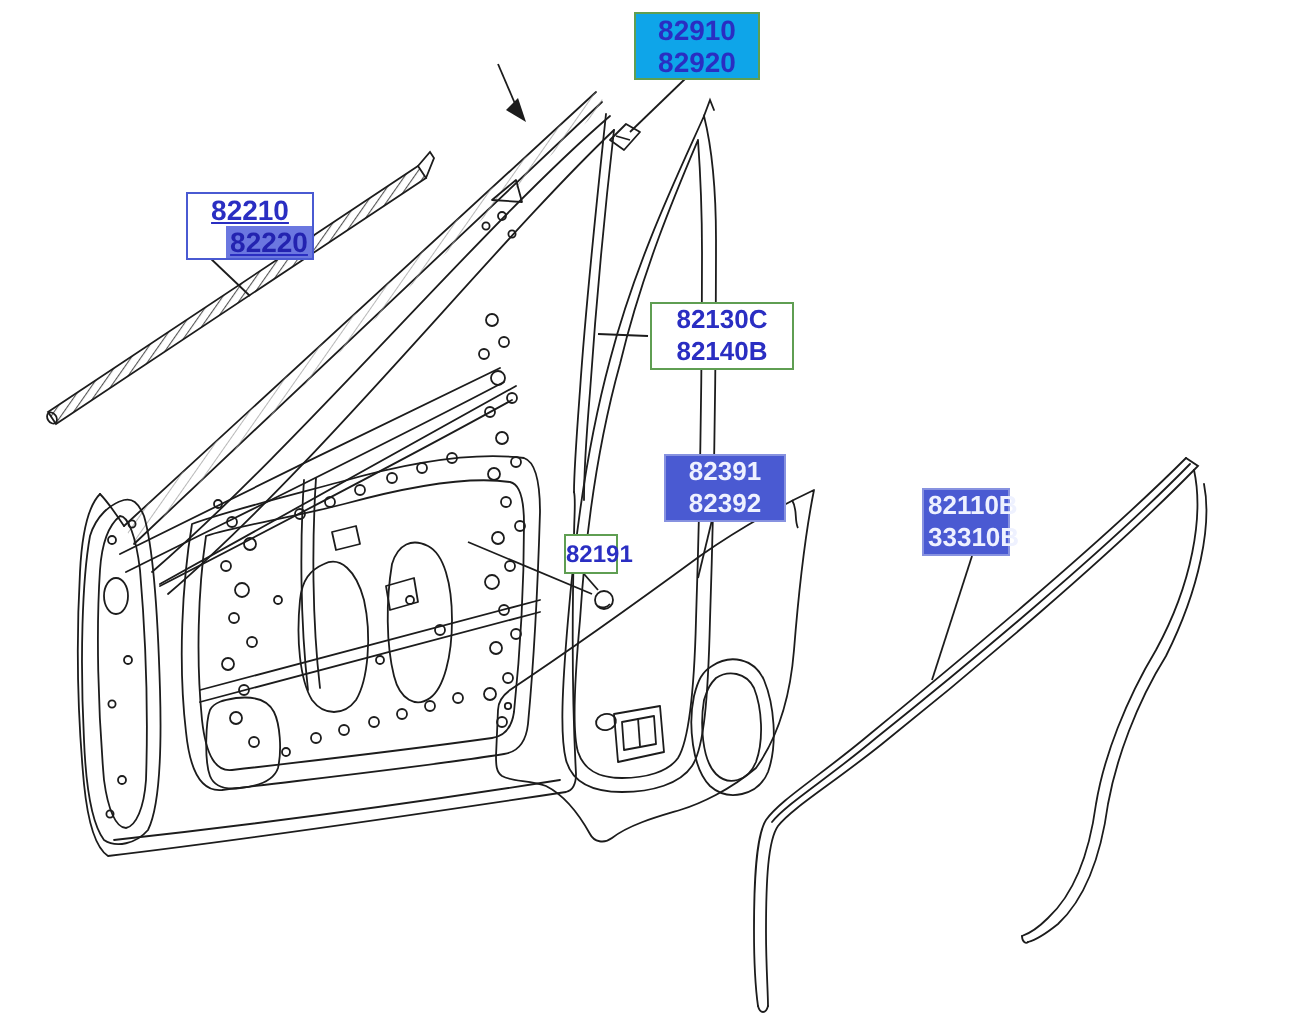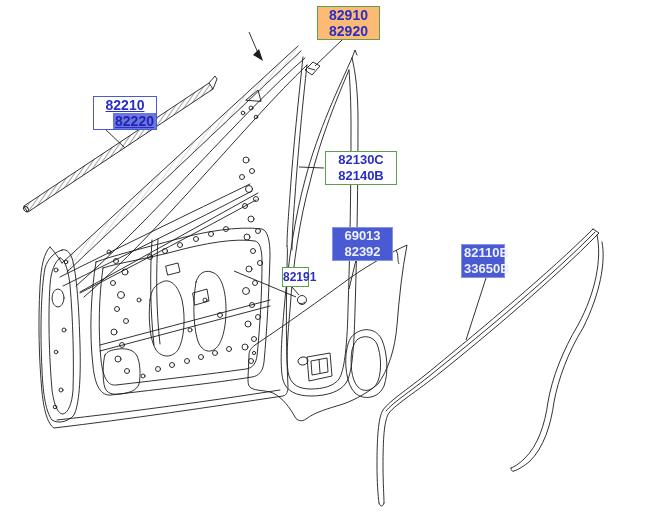--- a/index.html
+++ b/index.html
@@ -207,40 +207,40 @@
       <path d="M104,128 L125,148"></path>
       <path d="M324,168 L299,167"></path>
       <path d="M356,260 L349,289"></path>
       <path d="M292,287 L299,295"></path>
       <path d="M234,271 L296,297"></path>
       <path d="M486,278 L466,340"></path>
     </g>
   </svg>
 
 
-  <div class="plabel" style="left:317px;top:6px;width:63px;font-size:14px;background:#fdba74;text-align:center;">
+  <div class="plabel" style="left:317px;top:6px;width:63px;font-size:14px;background:#0ea5e9;text-align:center;">
     <div class="row">82910</div>
     <div class="row">82920</div>
   </div>
 
   <div class="plabel border-blue" style="left:93px;top:96px;width:64px;font-size:14px;">
     <div class="row">82210</div>
     <div class="row hl2">82220</div>
   </div>
 
   <div class="plabel" style="left:325px;top:151px;width:72px;font-size:13px;">
     <div class="row">82130C</div>
     <div class="row">82140B</div>
   </div>
 
   <div class="plabel border-hl" style="left:332px;top:227px;width:61px;font-size:13px;">
-    <div class="row hl">69013</div>
+    <div class="row hl">82391</div>
     <div class="row hl">82392</div>
   </div>
 
   <div class="plabel" style="left:282px;top:267px;width:27px;height:20px;font-size:12px;line-height:18px;">82191</div>
 
   <div class="plabel border-hl" style="left:461px;top:244px;width:44px;font-size:13px;">
     <div class="row hl">82110B</div>
-    <div class="row hl">33650B</div>
+    <div class="row hl">33310B</div>
   </div>
 
 </div>
 
 </body></html>

